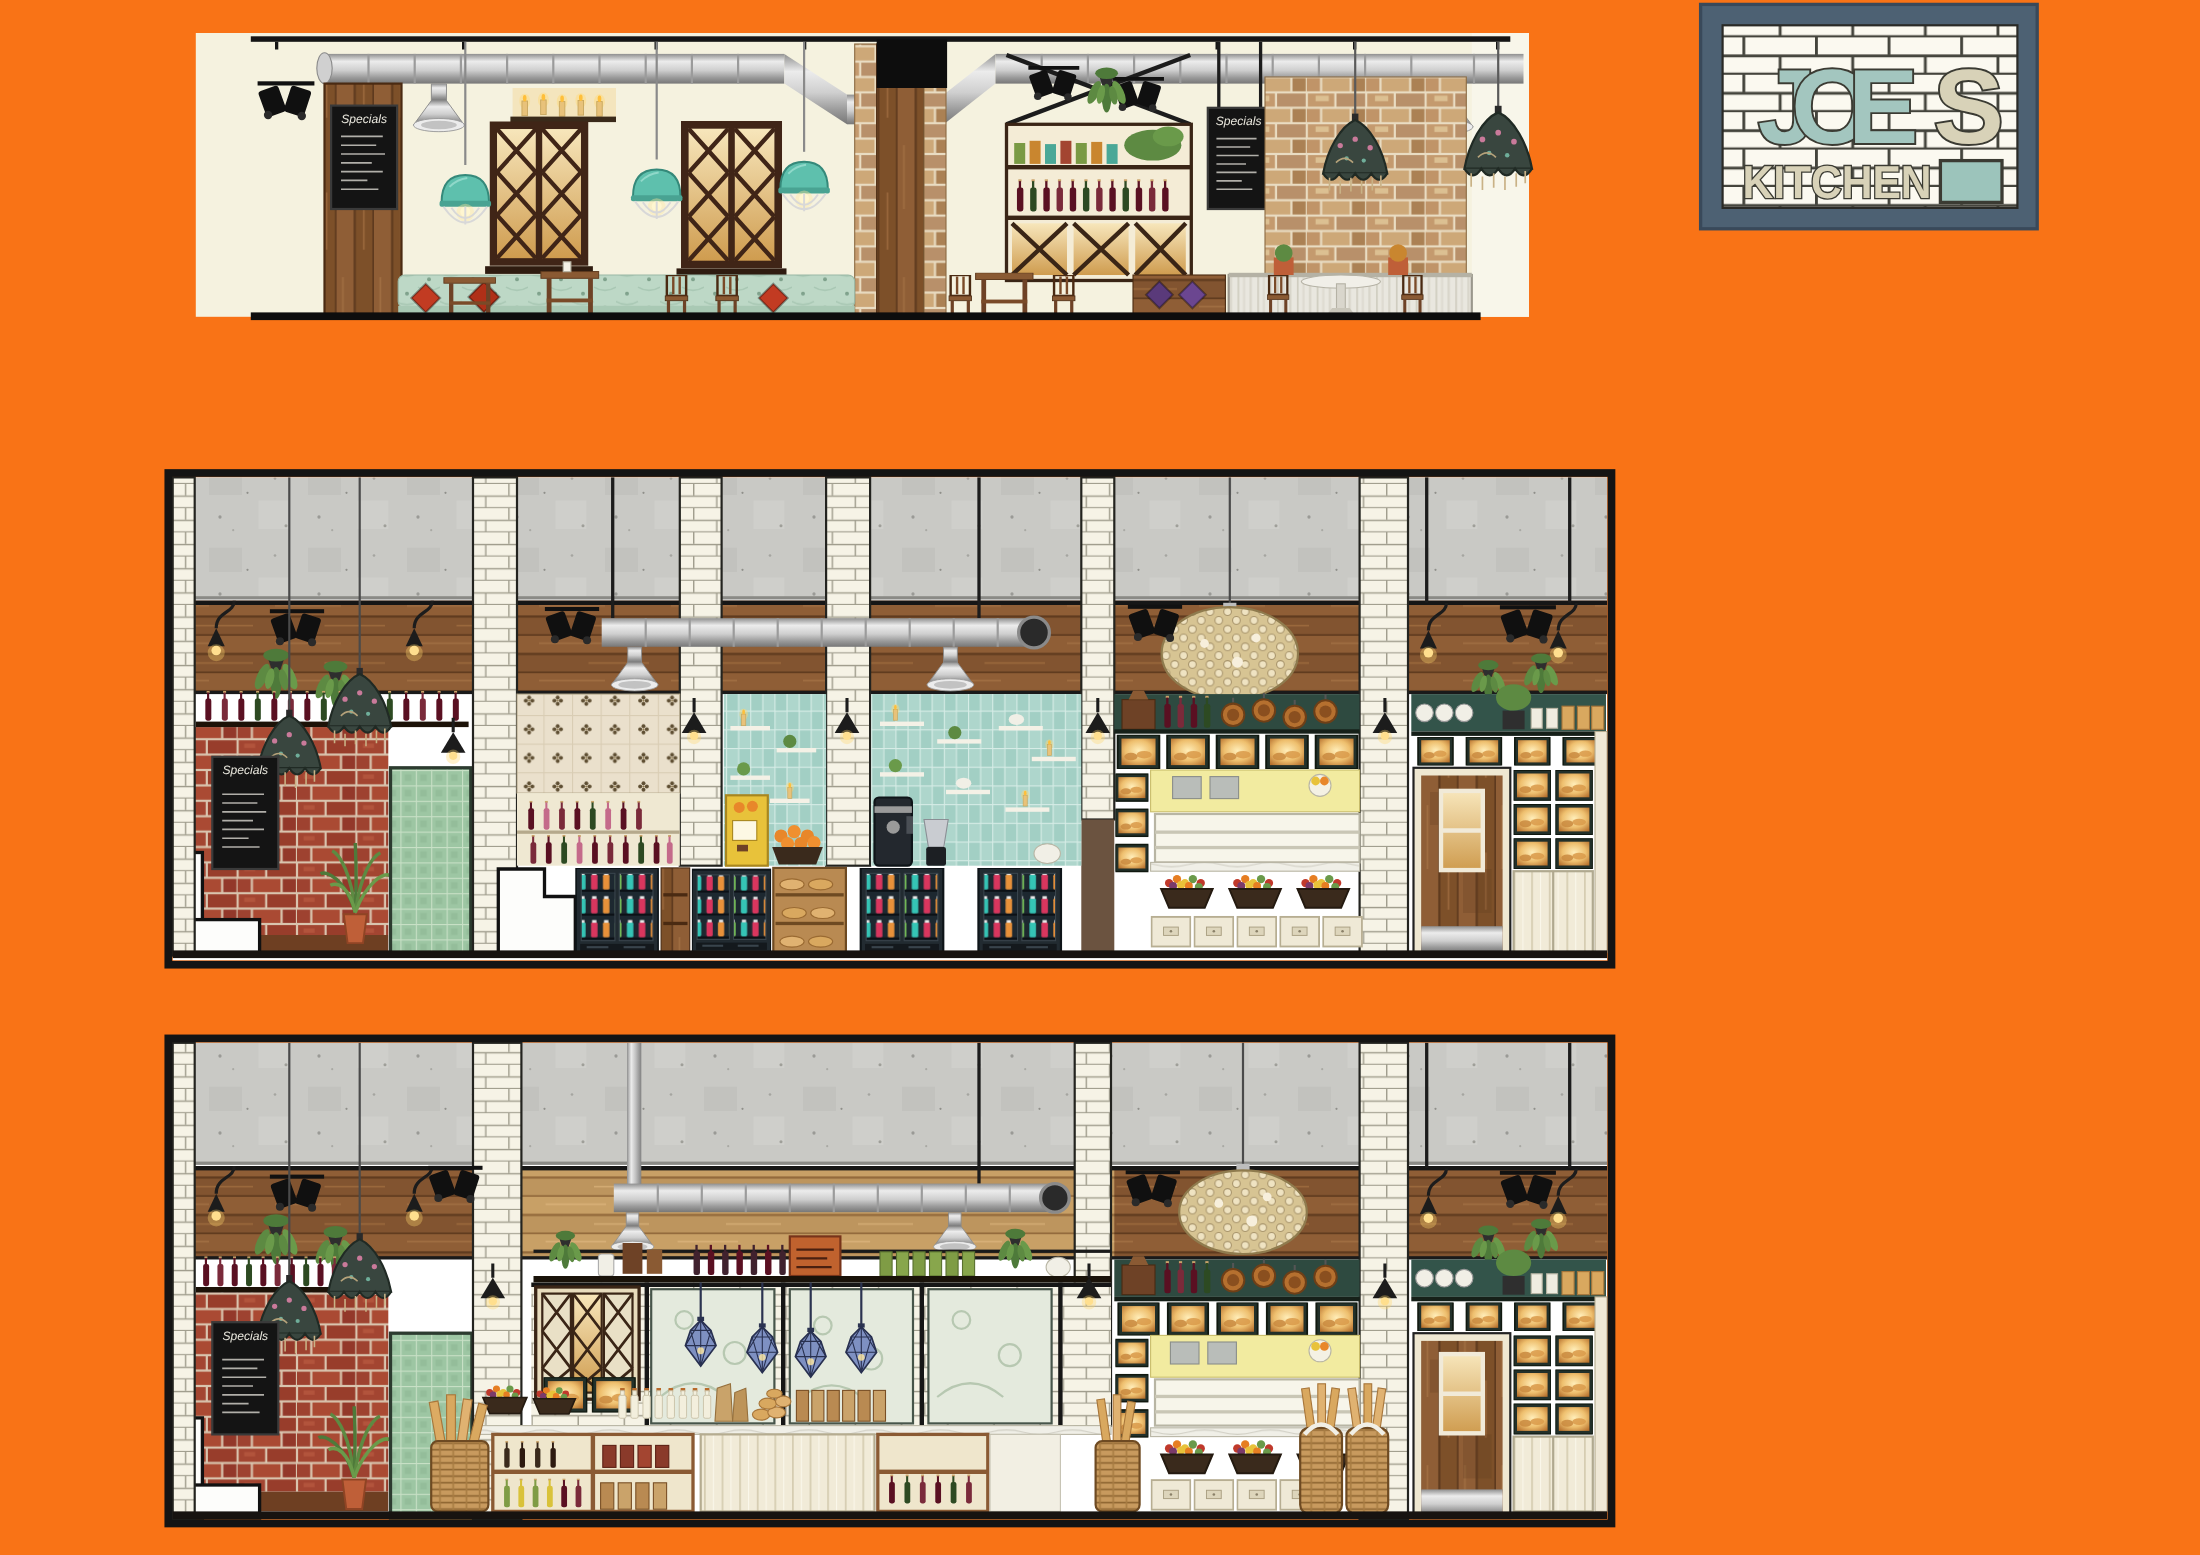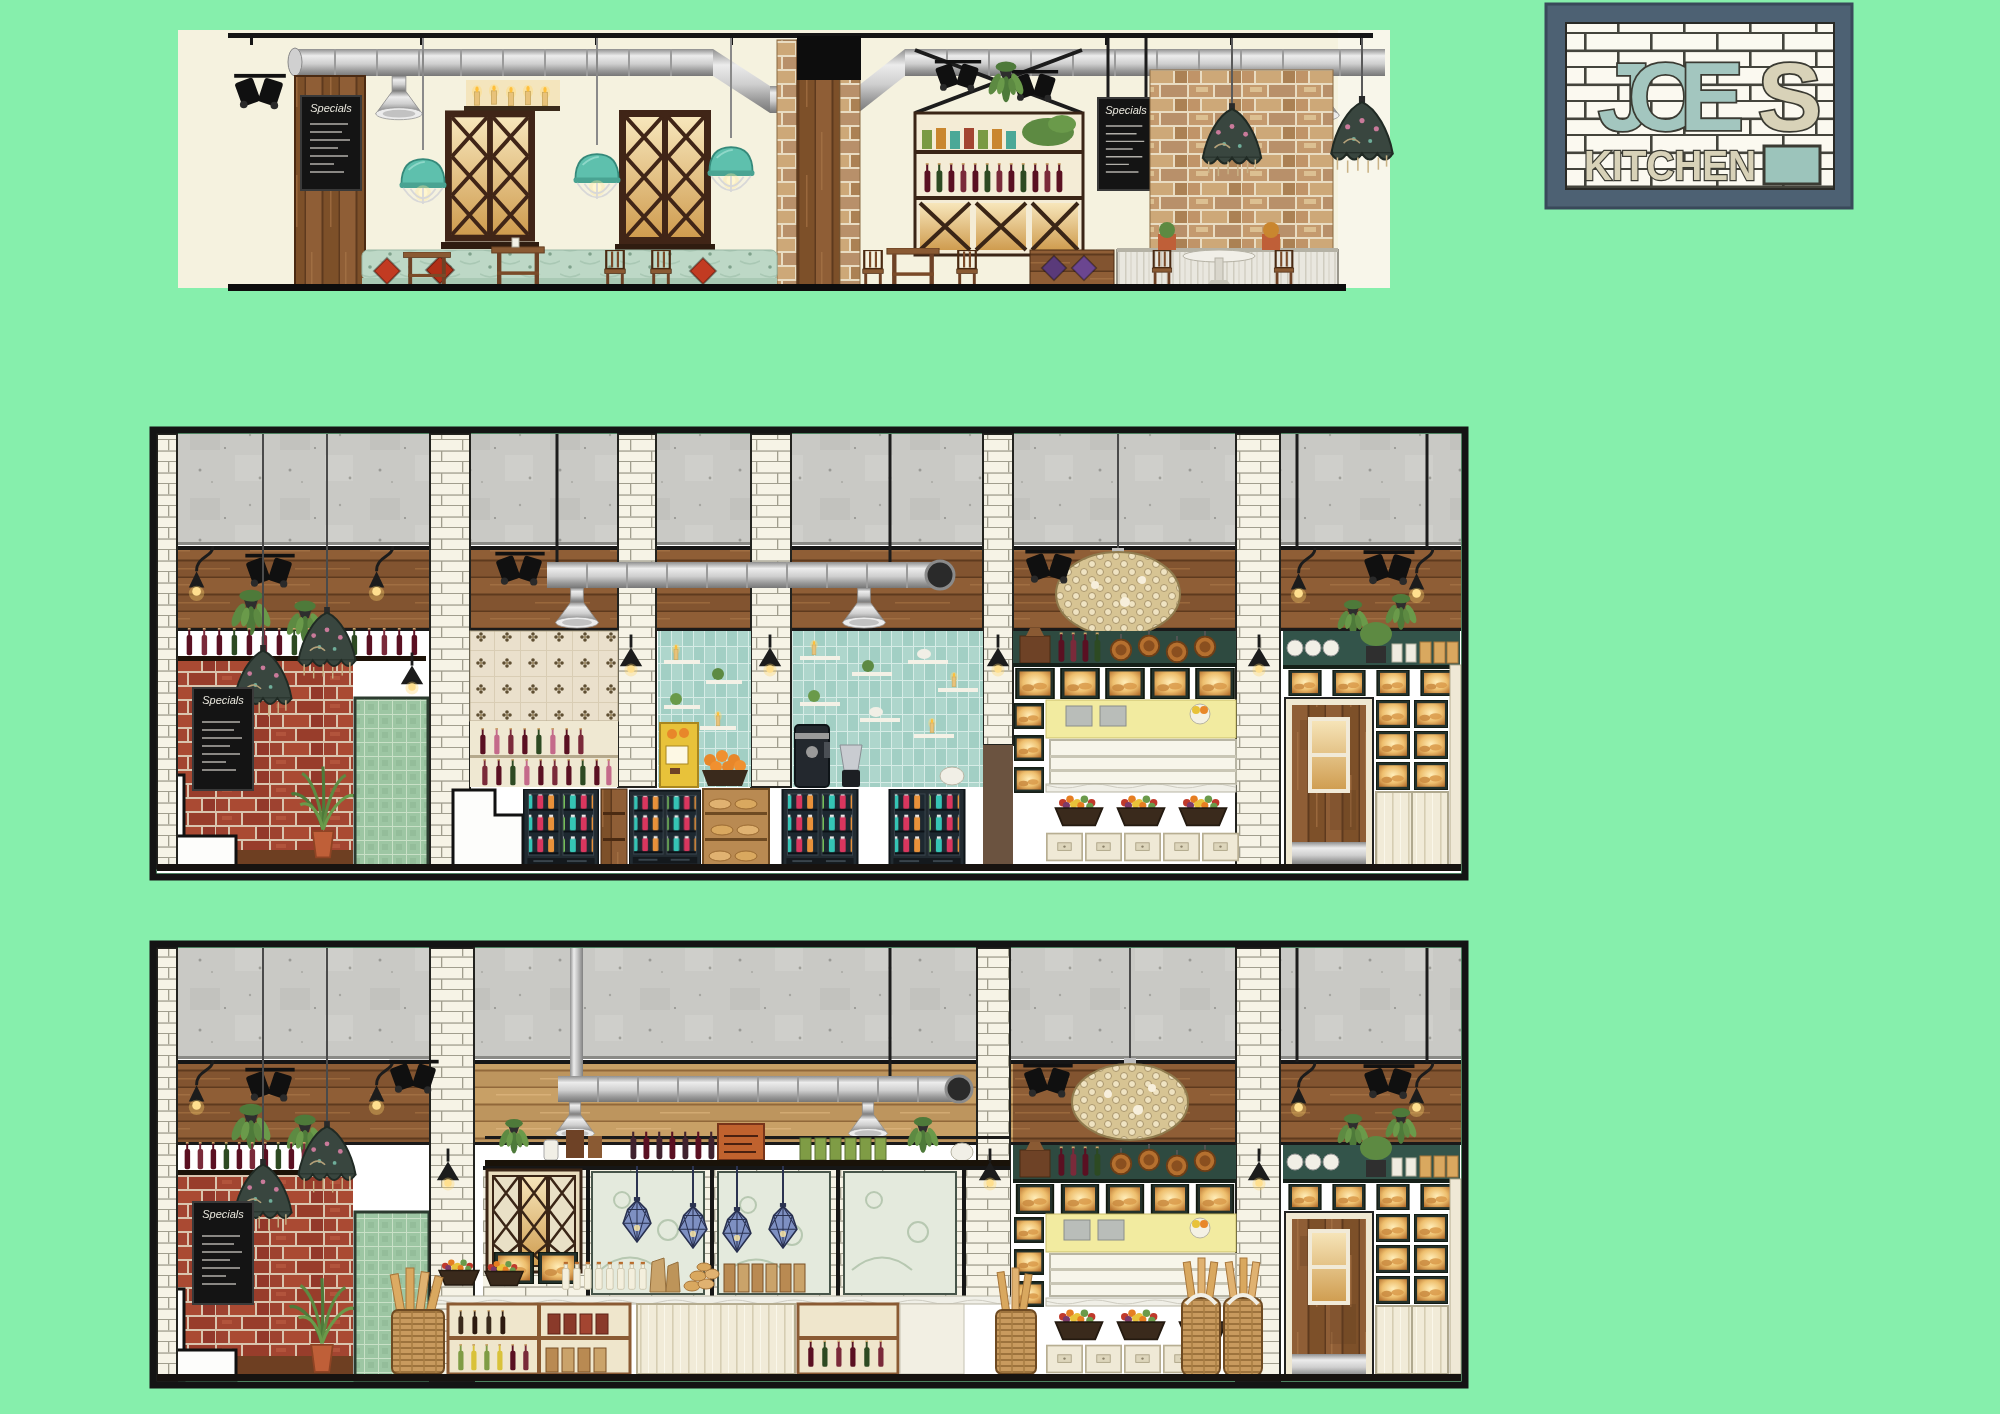--- a/index.html
+++ b/index.html
@@ -1,16 +1,16 @@
 <!DOCTYPE html>
 <html><head>
 <meta charset="utf-8">
 <style>
   html,body{margin:0;padding:0;background:#ffffff;}
-  .board{position:relative;width:2000px;height:1414px;background:#86efac;overflow:hidden;
+  .board{position:relative;width:2000px;height:1414px;background:#f97316;overflow:hidden;
          font-family:"Liberation Sans",sans-serif;}
   svg{display:block;}
   text{font-family:"Liberation Sans",sans-serif;}
   .chalk{fill:#e9e7dd;font-size:11px;font-style:italic;}
 </style>
 </head>
 <body>
 
 <div class="board">
 <svg width="2000" height="1414" viewBox="0 0 2000 1414">

